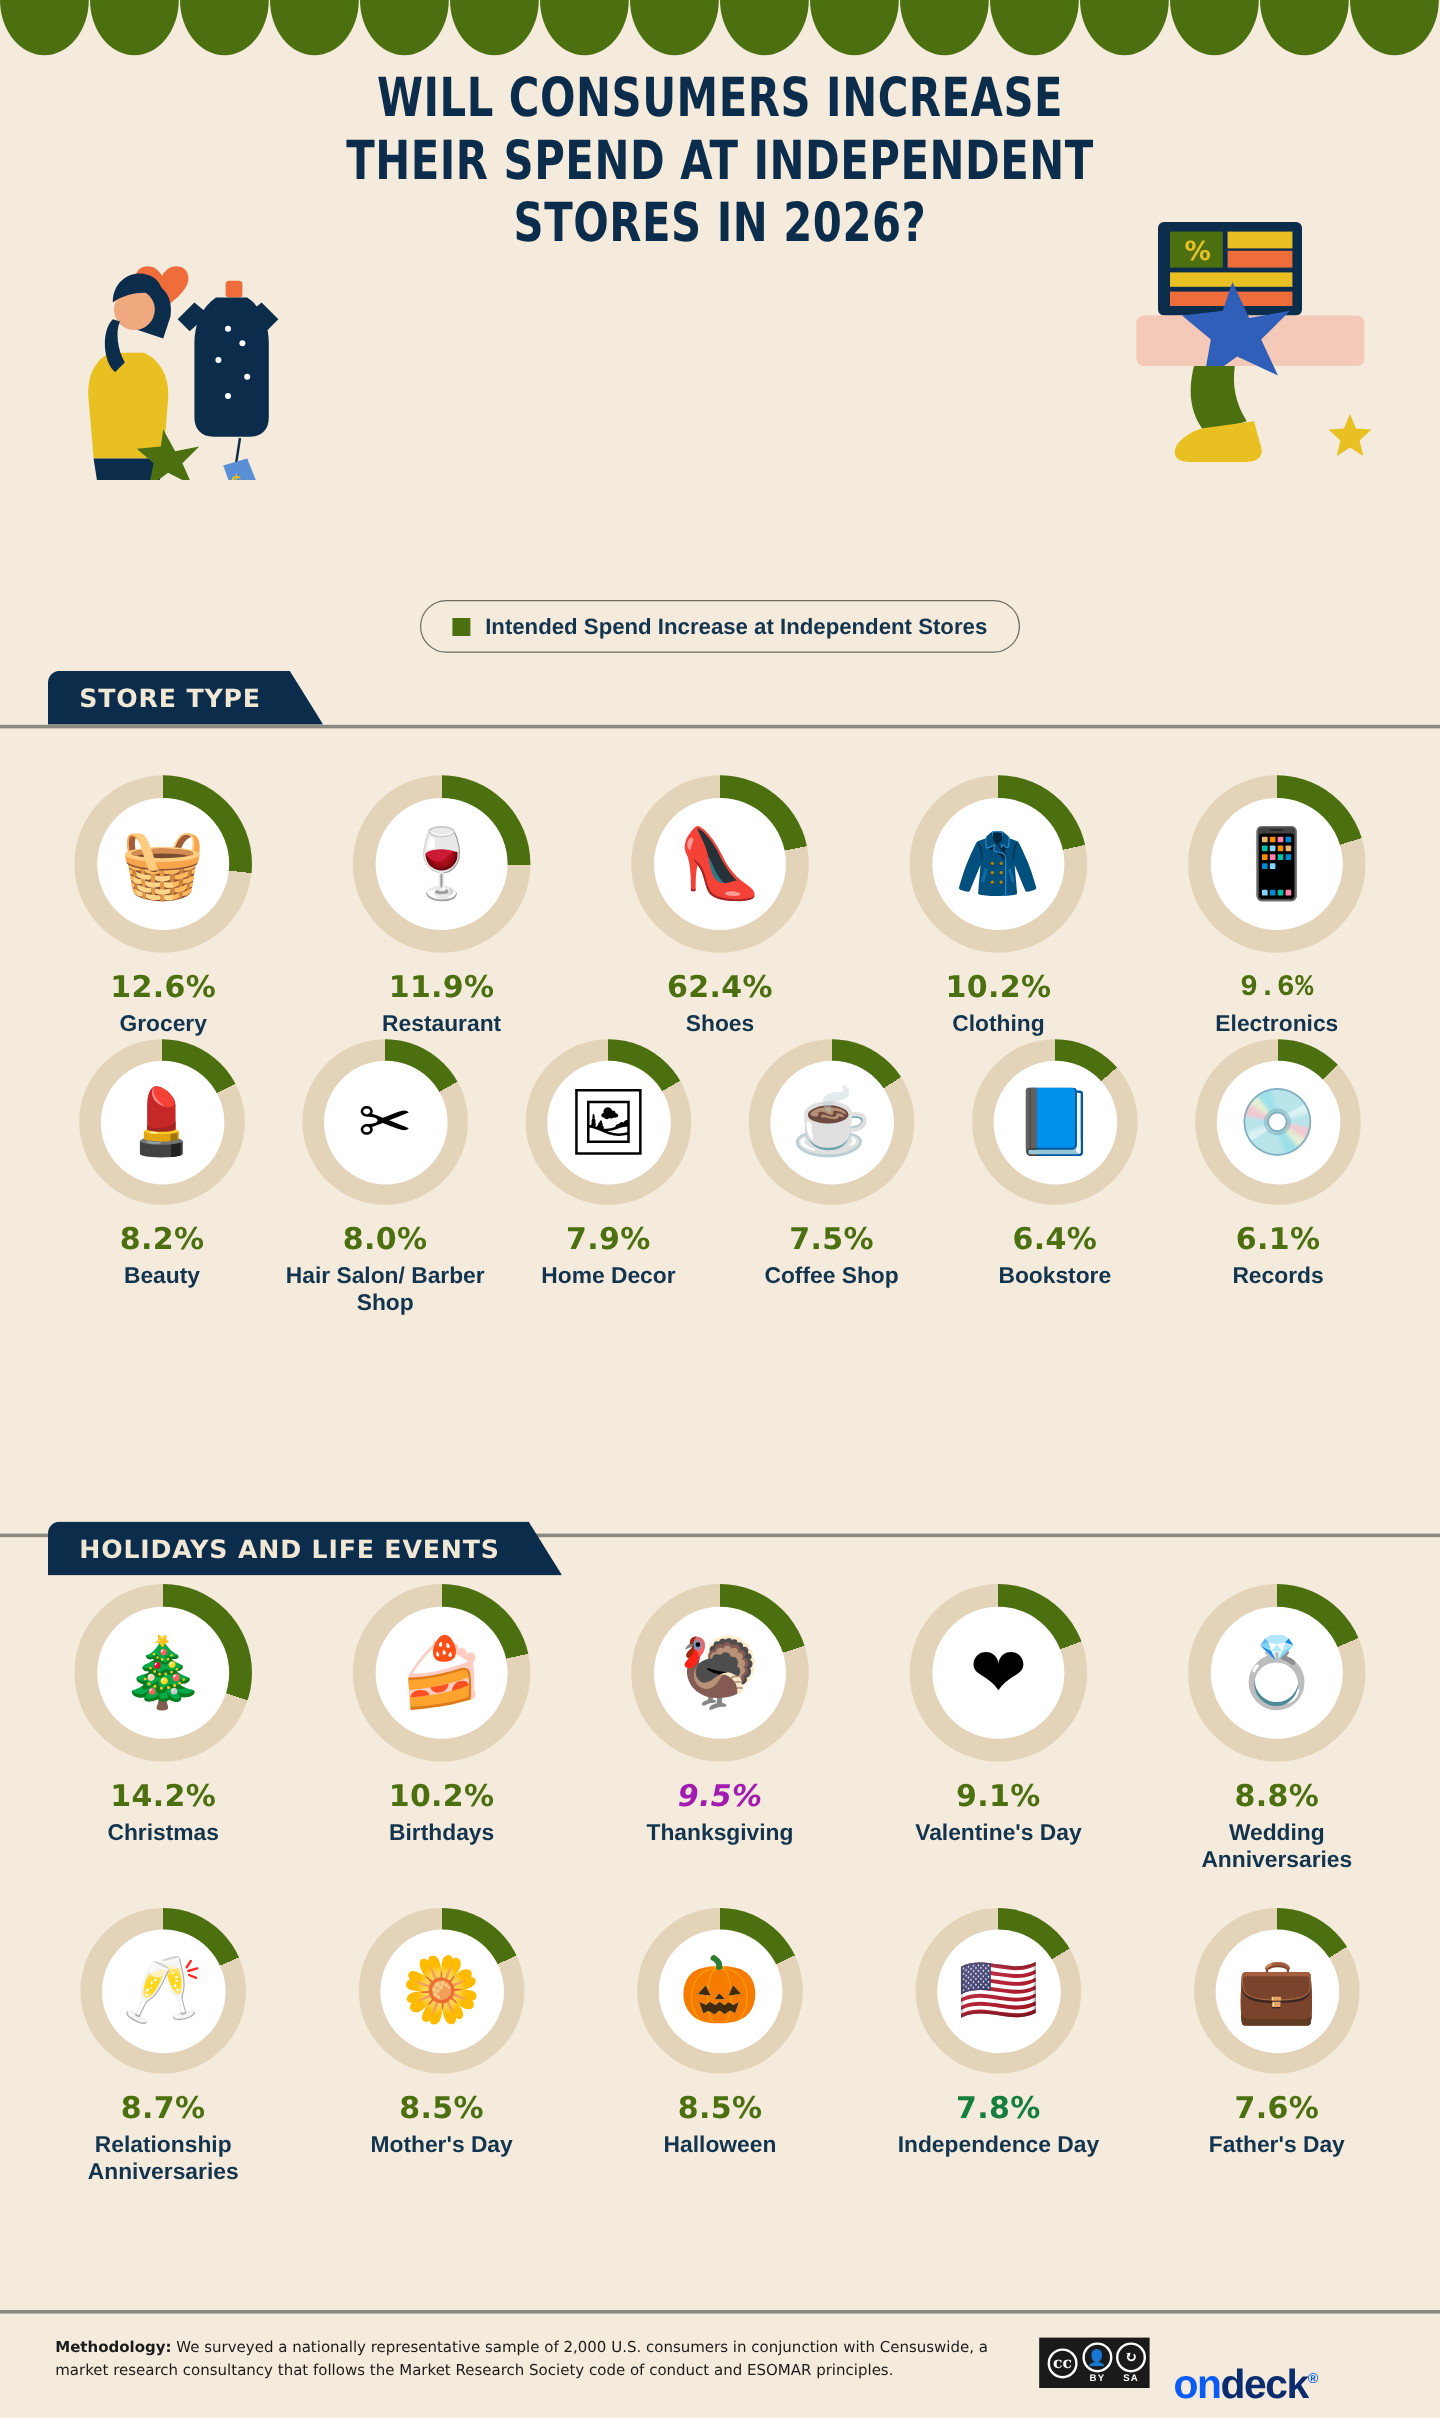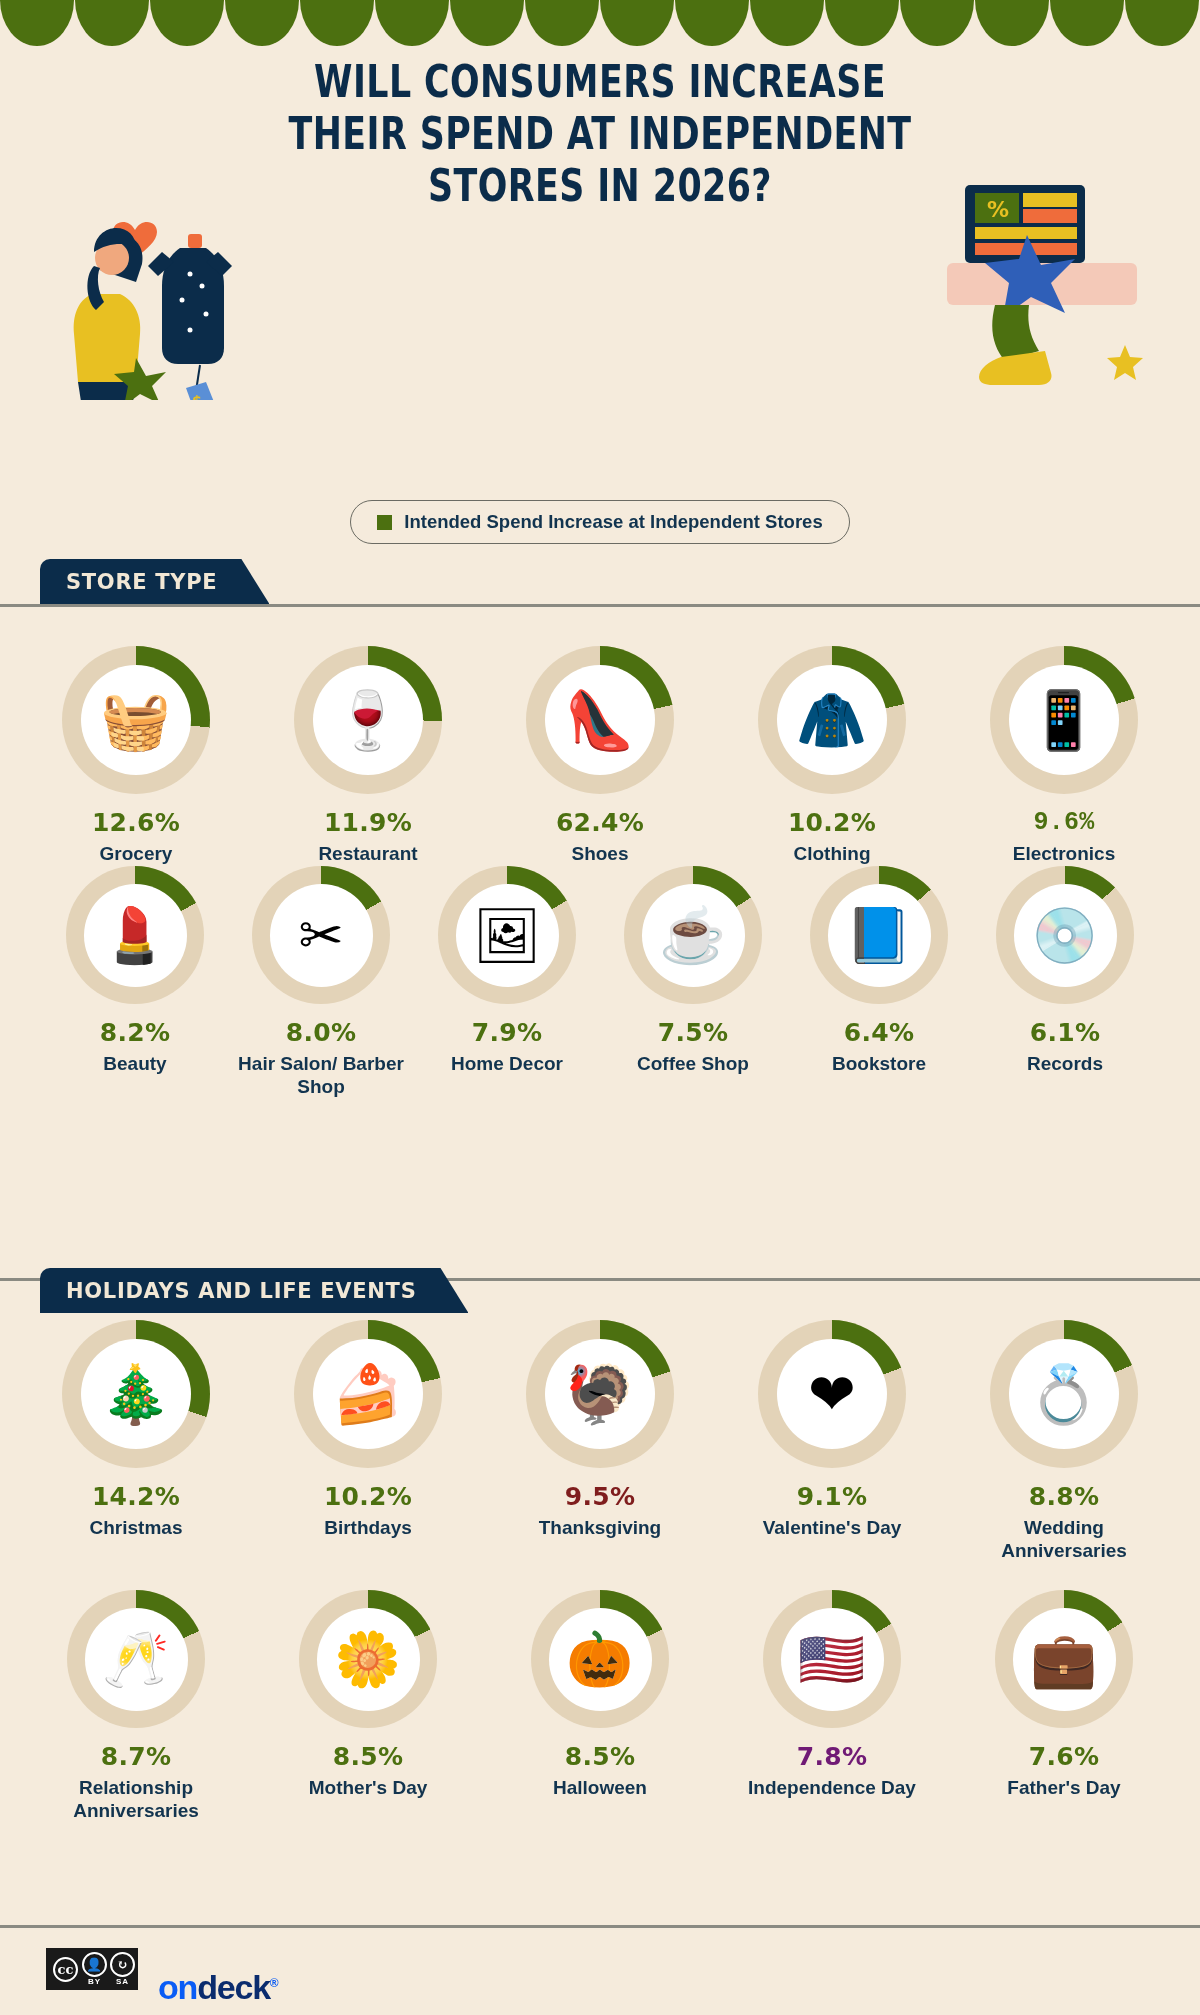--- a/index.html
+++ b/index.html
@@ -386,21 +386,21 @@
         <div class="pct" style="color: rgb(76, 112, 16);">10.2%</div>
         <div class="lbl">Birthdays</div>
       </div>
       <div class="cell" style="width: 190px;">
         <div class="donut" style="width: 148px; height: 148px; background: rgb(227, 211, 184);">
           <div class="arc" style="background: conic-gradient(rgb(76, 112, 16) 0deg, rgb(76, 112, 16) 72.25deg, transparent 72.25deg, transparent 360deg);"></div>
           <div class="hole" style="width: 110px; height: 110px; left: 19px; top: 19px;">
             <span class="glyph" style="font-size: 57px;">🦃</span>
           </div>
         </div>
-        <div class="pct" style="color: #7f1d1d;">9.5%</div>
+        <div class="pct" style="color: #a21caf; font-style: italic;">9.5%</div>
         <div class="lbl">Thanksgiving</div>
       </div>
       <div class="cell" style="width: 190px;">
         <div class="donut" style="width: 148px; height: 148px; background: rgb(227, 211, 184);">
           <div class="arc" style="background: conic-gradient(rgb(76, 112, 16) 0deg, rgb(76, 112, 16) 69.21deg, transparent 69.21deg, transparent 360deg);"></div>
           <div class="hole" style="width: 110px; height: 110px; left: 19px; top: 19px;">
             <span class="glyph" style="font-size: 57px;">❤</span>
           </div>
         </div>
         <div class="pct" style="color: rgb(76, 112, 16);">9.1%</div>
@@ -448,38 +448,41 @@
         <div class="pct" style="color: rgb(76, 112, 16);">8.5%</div>
         <div class="lbl">Halloween</div>
       </div>
       <div class="cell" style="width: 190px;">
         <div class="donut" style="width: 138px; height: 138px; background: rgb(227, 211, 184);">
           <div class="arc" style="background: conic-gradient(rgb(76, 112, 16) 0deg, rgb(76, 112, 16) 59.32deg, transparent 59.32deg, transparent 360deg);"></div>
           <div class="hole" style="width: 103px; height: 103px; left: 17.5px; top: 17.5px;">
             <span class="glyph" style="font-size: 54px;">🇺🇸</span>
           </div>
         </div>
-        <div class="pct" style="color: #701a75;">7.8%</div>
+        <div class="pct" style="color: #15803d;">7.8%</div>
         <div class="lbl">Independence Day</div>
       </div>
       <div class="cell" style="width: 190px;">
         <div class="donut" style="width: 138px; height: 138px; background: rgb(227, 211, 184);">
           <div class="arc" style="background: conic-gradient(rgb(76, 112, 16) 0deg, rgb(76, 112, 16) 57.8deg, transparent 57.8deg, transparent 360deg);"></div>
           <div class="hole" style="width: 103px; height: 103px; left: 17.5px; top: 17.5px;">
             <span class="glyph" style="font-size: 54px;">💼</span>
           </div>
         </div>
         <div class="pct" style="color: rgb(76, 112, 16);">7.6%</div>
         <div class="lbl">Father's Day</div>
       </div>
     </div>
   </div>
 
 <div class="footer-rule"></div>
 <div class="footer">
+  <div class="methodology">
+    <b>Methodology:</b><span> We surveyed a nationally representative sample of 2,000 U.S. consumers in conjunction with Censuswide, a market research consultancy that follows the Market Research Society code of conduct and ESOMAR principles.</span>
+  </div>
   <div class="cc-badge">
     <div style="display:flex;flex-direction:column;justify-content:center;align-items:center;padding:0 4px;">
       <div class="cc-circle">cc</div>
     </div>
     <div style="display:flex;flex-direction:column;justify-content:center;">
       <div class="cc-row">
         <div class="cc-circle">👤</div>
         <div class="cc-circle">↻</div>
       </div>
       <div class="cc-row" style="justify-content:space-around;">

